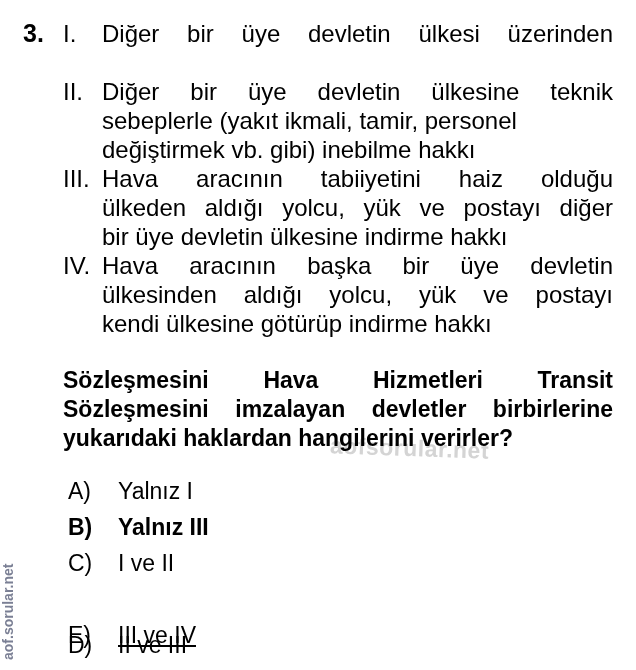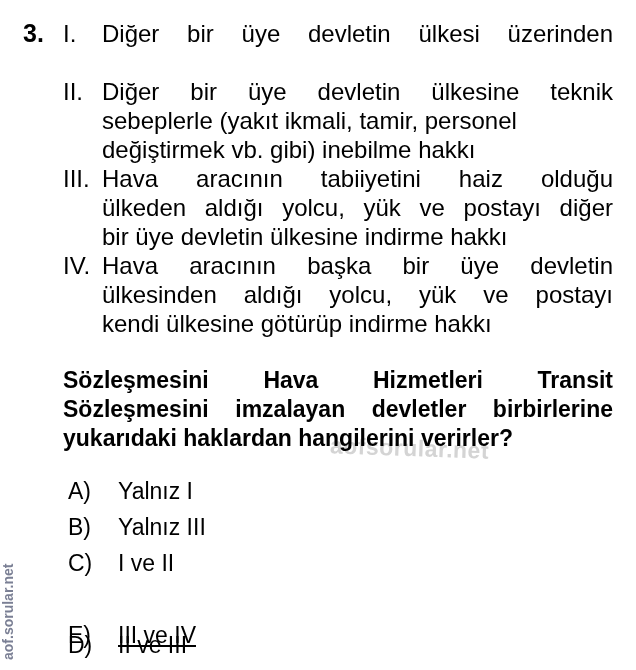--- a/index.html
+++ b/index.html
@@ -61,21 +61,21 @@
 
 <div class="stem">
   <span class="line">Sözleşmesini Hava Hizmetleri Transit</span>
   <span class="line">Sözleşmesini imzalayan devletler birbirlerine</span>
   <span class="line last">yukarıdaki haklardan hangilerini verirler?</span>
 </div>
 
 <div class="option" style="top:478px;">
   <span class="letter">A)</span><span>Yalnız I</span>
 </div>
-<div class="option" style="top:514px;">
+<div class="option" style="top:514px;font-weight:bold;">
   <span class="letter">B)</span><span>Yalnız III</span>
 </div>
 <div class="option" style="top:550px;">
   <span class="letter">C)</span><span>I ve II</span>
 </div>
 <div class="option" style="top:586px;margin-top:46px;">
   <span class="letter">D)</span><span>II ve III</span>
 </div>
 <div class="option" style="top:622px;text-decoration:underline;">
   <span class="letter">E)</span><span>III ve IV</span>

